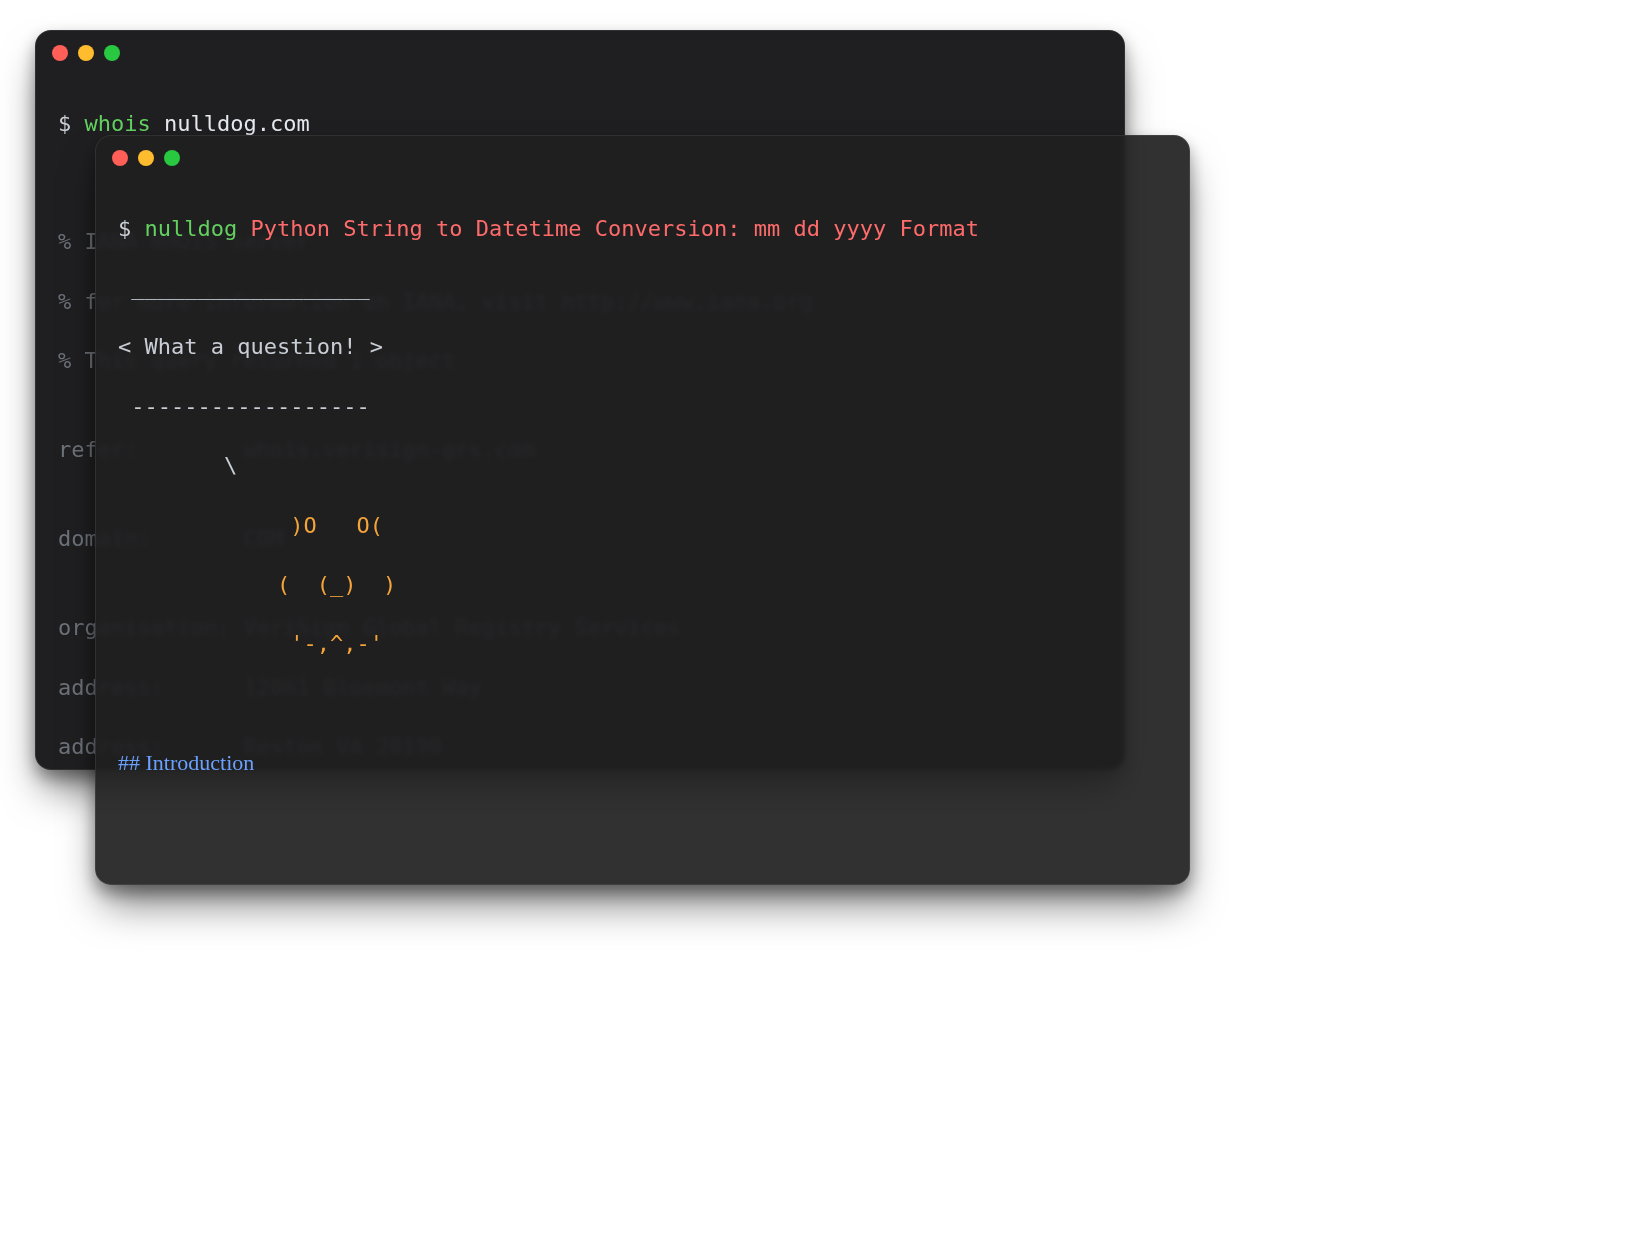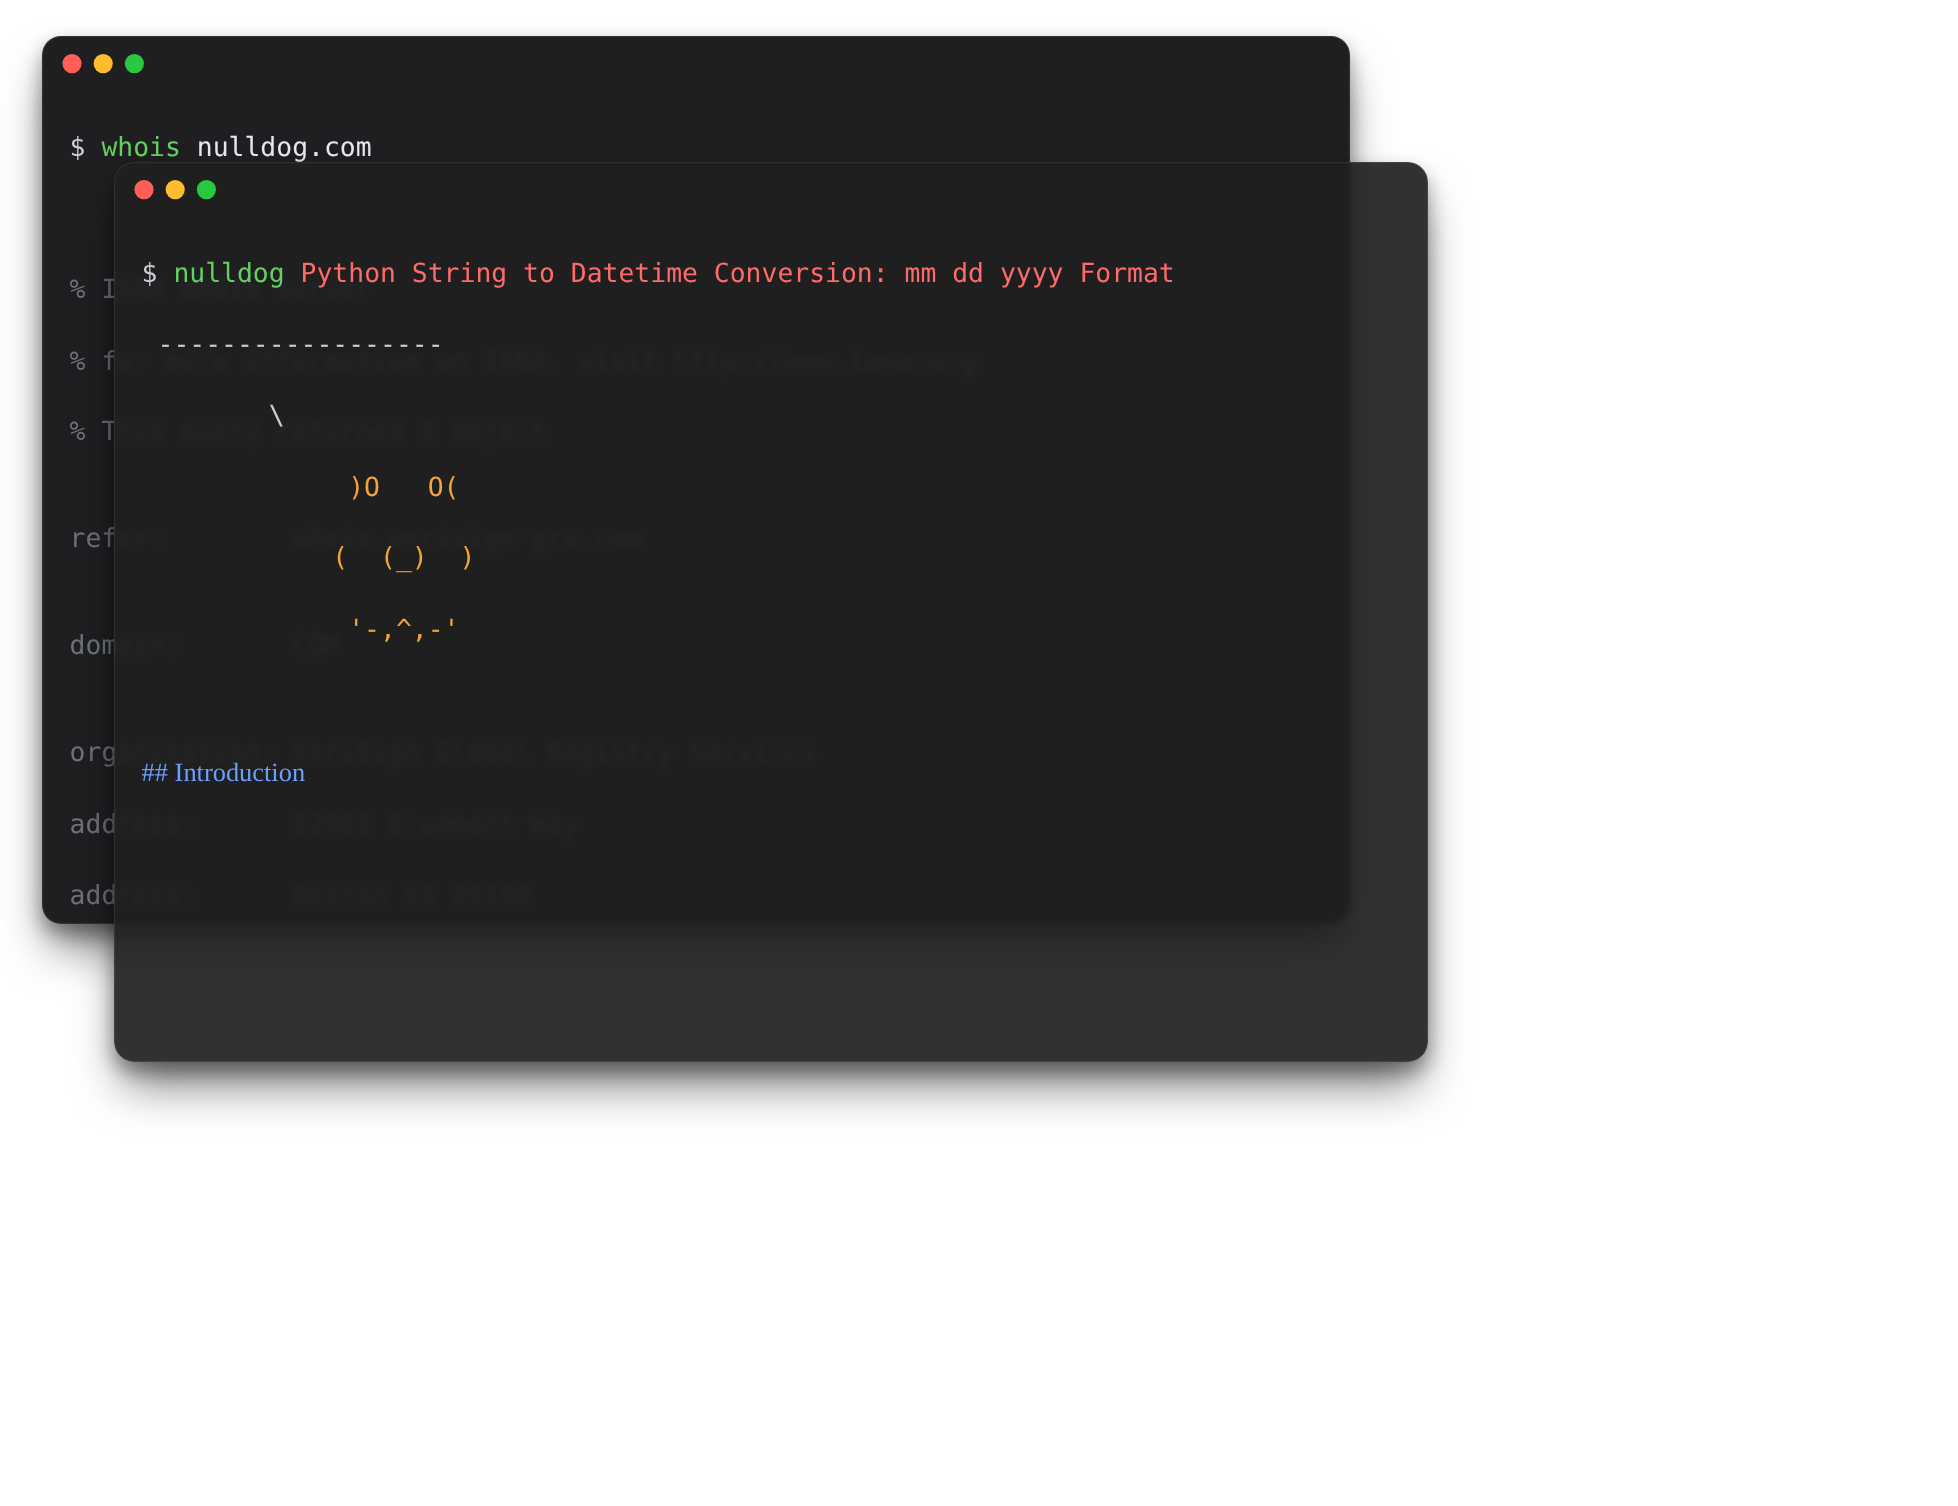--- a/index.html
+++ b/index.html
@@ -36,21 +36,20 @@
     z-index: 1;
   }
   .term.front {
     top: 135px;
     left: 95px;
     width: 1095px;
     height: 750px;
     z-index: 2;
     background: rgba(31,31,33,0.92);
     backdrop-filter: blur(2px);
-    border-radius: 17px;
   }
   .titlebar {
     height: 44px;
     display: flex;
     align-items: center;
     padding: 0 16px;
     gap: 10px;
   }
   .tl-dot { width: 16px; height: 16px; border-radius: 50%; }
   .red    { background: #ff5f57; }
@@ -107,20 +106,22 @@
   </div>
 
   <div class="term front">
     <div class="titlebar">
       <div class="tl-dot red"></div>
       <div class="tl-dot yellow"></div>
       <div class="tl-dot green"></div>
     </div>
     <div class="body">
 <span class="line"><span class="prompt-dollar">$</span> <span class="cmd-green">nulldog</span> <span class="title-red">Python String to Datetime Conversion: mm dd yyyy Format</span></span>
+<span class="line"> __________________</span>
+<span class="line">&lt; What a question! &gt;</span>
 <span class="line"> ------------------</span>
 <span class="line"><span>        \</span></span>
 <span class="line"><span>             </span><span class="ascii-orange">)O   O(</span></span>
 <span class="line"><span>            </span><span class="ascii-orange">(  (_)  )</span></span>
 <span class="line"><span>             </span><span class="ascii-orange">'-,^,-'</span></span>
 <span class="line"> </span>
 <span class="line hdr-blue">## Introduction</span>
 
 
     </div>

